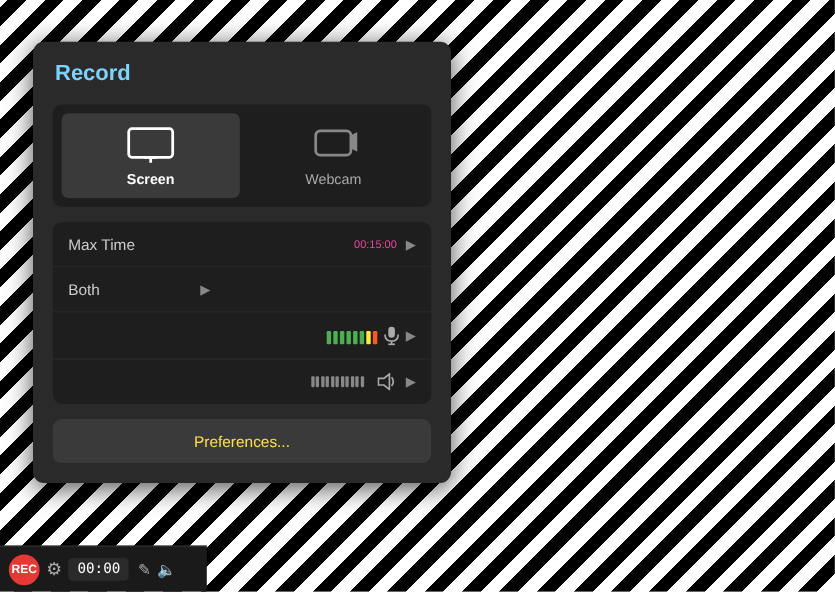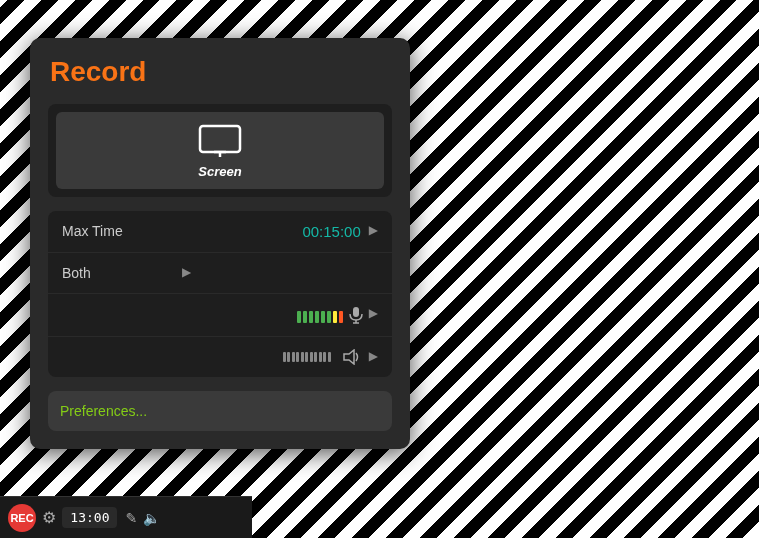--- a/index.html
+++ b/index.html
@@ -33,22 +33,22 @@
       top: 38px;
       left: 30px;
       width: 380px;
       background: #2a2a2a;
       border-radius: 10px;
       padding: 18px 18px 18px 18px;
       box-shadow: 0 4px 24px rgba(0,0,0,0.7);
     }
 
     .panel-title {
-      color: #f97316;
-      font-size: 28px;
+      color: #7dd3fc;
+      font-size: 20px;
       font-weight: bold;
       margin-bottom: 16px;
       padding-left: 2px;
     }
 
     
     .mode-selector {
       display: flex;
       background: #1e1e1e;
       border-radius: 8px;
@@ -77,58 +77,57 @@
     }
 
     .mode-btn .icon-area {
       margin-bottom: 6px;
       color: inherit;
     }
 
     .mode-btn .mode-label {
       font-size: 13px;
       color: inherit;
-      font-style: italic;
     }
 
     .mode-btn.active .mode-label {
       color: #fff;
       font-weight: bold;
     }
 
     
     .settings-section {
       background: #1e1e1e;
       border-radius: 8px;
       overflow: hidden;
       margin-bottom: 14px;
     }
 
     .setting-row {
       display: flex;
-      align-items: flex-start;
+      align-items: center;
       padding: 12px 14px;
       border-bottom: 1px solid #2a2a2a;
       cursor: pointer;
     }
 
     .setting-row:last-child {
       border-bottom: none;
     }
 
     .setting-label {
       color: #ccc;
       font-size: 14px;
       flex: 0 0 120px;
     }
 
     .setting-value {
       flex: 1;
-      color: #14b8a6;
-      font-size: 15px;
+      color: #ec4899;
+      font-size: 10px;
       text-align: right;
       margin-right: 8px;
     }
 
     .chevron-right {
       color: #888;
       font-size: 12px;
     }
 
     
@@ -182,35 +181,35 @@
       color: #aaa;
       font-size: 14px;
       margin-left: 6px;
       margin-right: 2px;
     }
 
     
     .preferences-btn {
       width: 100%;
       background: #3a3a3a;
-      color: #84cc16;
+      color: #fde047;
       border: none;
       border-radius: 8px;
       padding: 12px;
       font-size: 14px;
       cursor: pointer;
-      text-align: left;
+      text-align: center;
     }
 
     
     .bottom-bar {
       position: absolute;
       bottom: 0;
       left: 0;
-      width: 252px;
+      width: 188px;
       height: 42px;
       background: #1a1a1a;
       display: flex;
       align-items: center;
       padding: 0 8px;
       gap: 6px;
       border-top: 1px solid #333;
     }
 
     .rec-button {
@@ -272,20 +271,29 @@
       <span class="icon-area">
         <svg width="44" height="34" viewBox="0 0 44 34">
           <rect x="2" y="2" width="40" height="26" rx="3" ry="3" fill="none" stroke="#fff" stroke-width="2.5"></rect>
           <line x1="16" y1="28" x2="28" y2="28" stroke="#fff" stroke-width="2.5"></line>
           <line x1="22" y1="28" x2="22" y2="33" stroke="#fff" stroke-width="2.5"></line>
         </svg>
       </span>
       <span class="mode-label">Screen</span>
     </button>
 
+    <button class="mode-btn">
+      <span class="icon-area">
+        <svg width="44" height="34" viewBox="0 0 44 34">
+          <rect x="6" y="4" width="32" height="22" rx="4" fill="none" stroke="#888" stroke-width="2.5"></rect>
+          <polygon points="38,8 44,5 44,23 38,20" fill="#888"></polygon>
+        </svg>
+      </span>
+      <span class="mode-label">Webcam</span>
+    </button>
 
 
   </div>
 
   
   <div class="settings-section">
 
     <div class="setting-row">
       <span class="setting-label">Max Time</span>
       <span class="setting-value">00:15:00</span>
@@ -348,16 +356,16 @@
 
   </div>
 
   
   <button class="preferences-btn">Preferences...</button>
 </div>
 
 <div class="bottom-bar">
   <button class="rec-button">REC</button>
   <button class="gear-btn">⚙</button>
-  <span class="timer-display">13:00</span>
+  <span class="timer-display">00:00</span>
   <span class="toolbar-icon" style="margin-left:2px;">✎</span>
   <span class="toolbar-icon">🔈</span>
 </div>
 
 </body></html>

